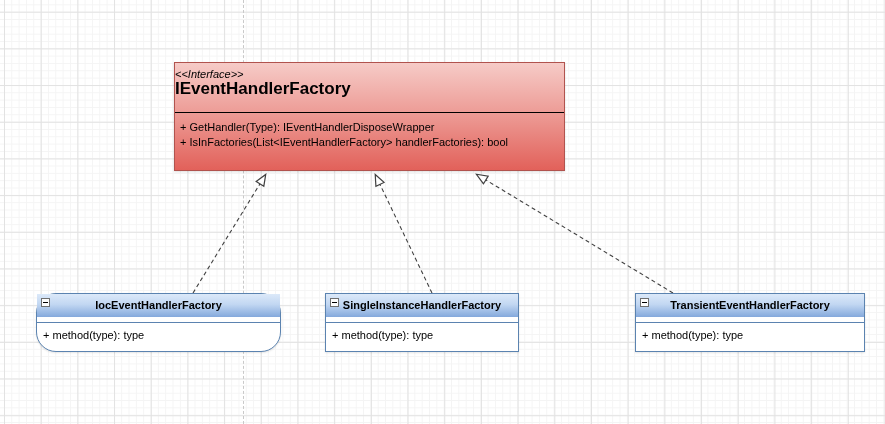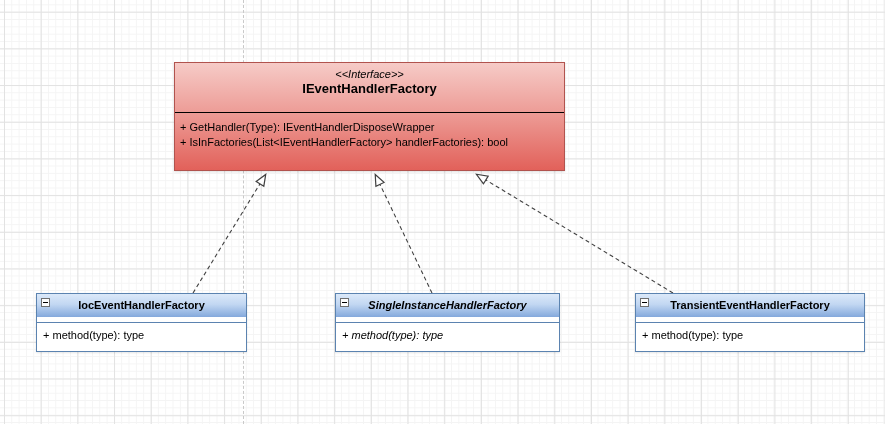--- a/index.html
+++ b/index.html
@@ -44,32 +44,32 @@
   
   .interface {
     left: 174px; top: 62px;
     width: 391px; height: 109px;
     border: 1px solid #b1534e;
     background: linear-gradient(to bottom, #f6cbc7 0%, #eb938d 55%, #e2615a 100%);
     box-shadow: 0 1px 2px rgba(0,0,0,0.12);
   }
   .if-title {
     height: 49px;
-    text-align: center;
+    text-align: left;
     padding-top: 4px;
     box-sizing: border-box;
   }
   .if-stereo {
     font-style: italic;
     font-size: 11px;
     line-height: 14px;
   }
   .if-name {
     font-weight: bold;
-    font-size: 13px;
+    font-size: 17px;
     line-height: 15px;
   }
   .if-divider {
     height: 0;
     border-top: 1px solid #000;
   }
   .if-methods {
     padding: 7px 13px 0 5px;
   }
   .if-methods .m, .cls-body .m {
@@ -108,22 +108,22 @@
     margin: 3px auto 0 auto;
   }
   .cls-sep {
     height: 5px;
     background: #fff;
     border-bottom: 1px solid #5b83b0;
   }
   .cls-body {
     padding: 5px 6px 0 6px;
   }
-  .cls-1 { left: 36px;  width: 211px; }
-  .cls-2 { left: 335px; width: 225px; font-style: italic; }
+  .cls-1 { left: 36px;  width: 245px; border-radius: 20px; }
+  .cls-2 { left: 325px; width: 194px; }
   .cls-3 { left: 615px; width: 230px; margin-left: 20px; }
 </style>
 </head>
 <body>
 
 <div class="canvas">
 
   <div class="page-break"></div>
 
   <svg class="connectors" xmlns="http://www.w3.org/2000/svg" width="885" height="424" viewBox="0 0 885 424">

